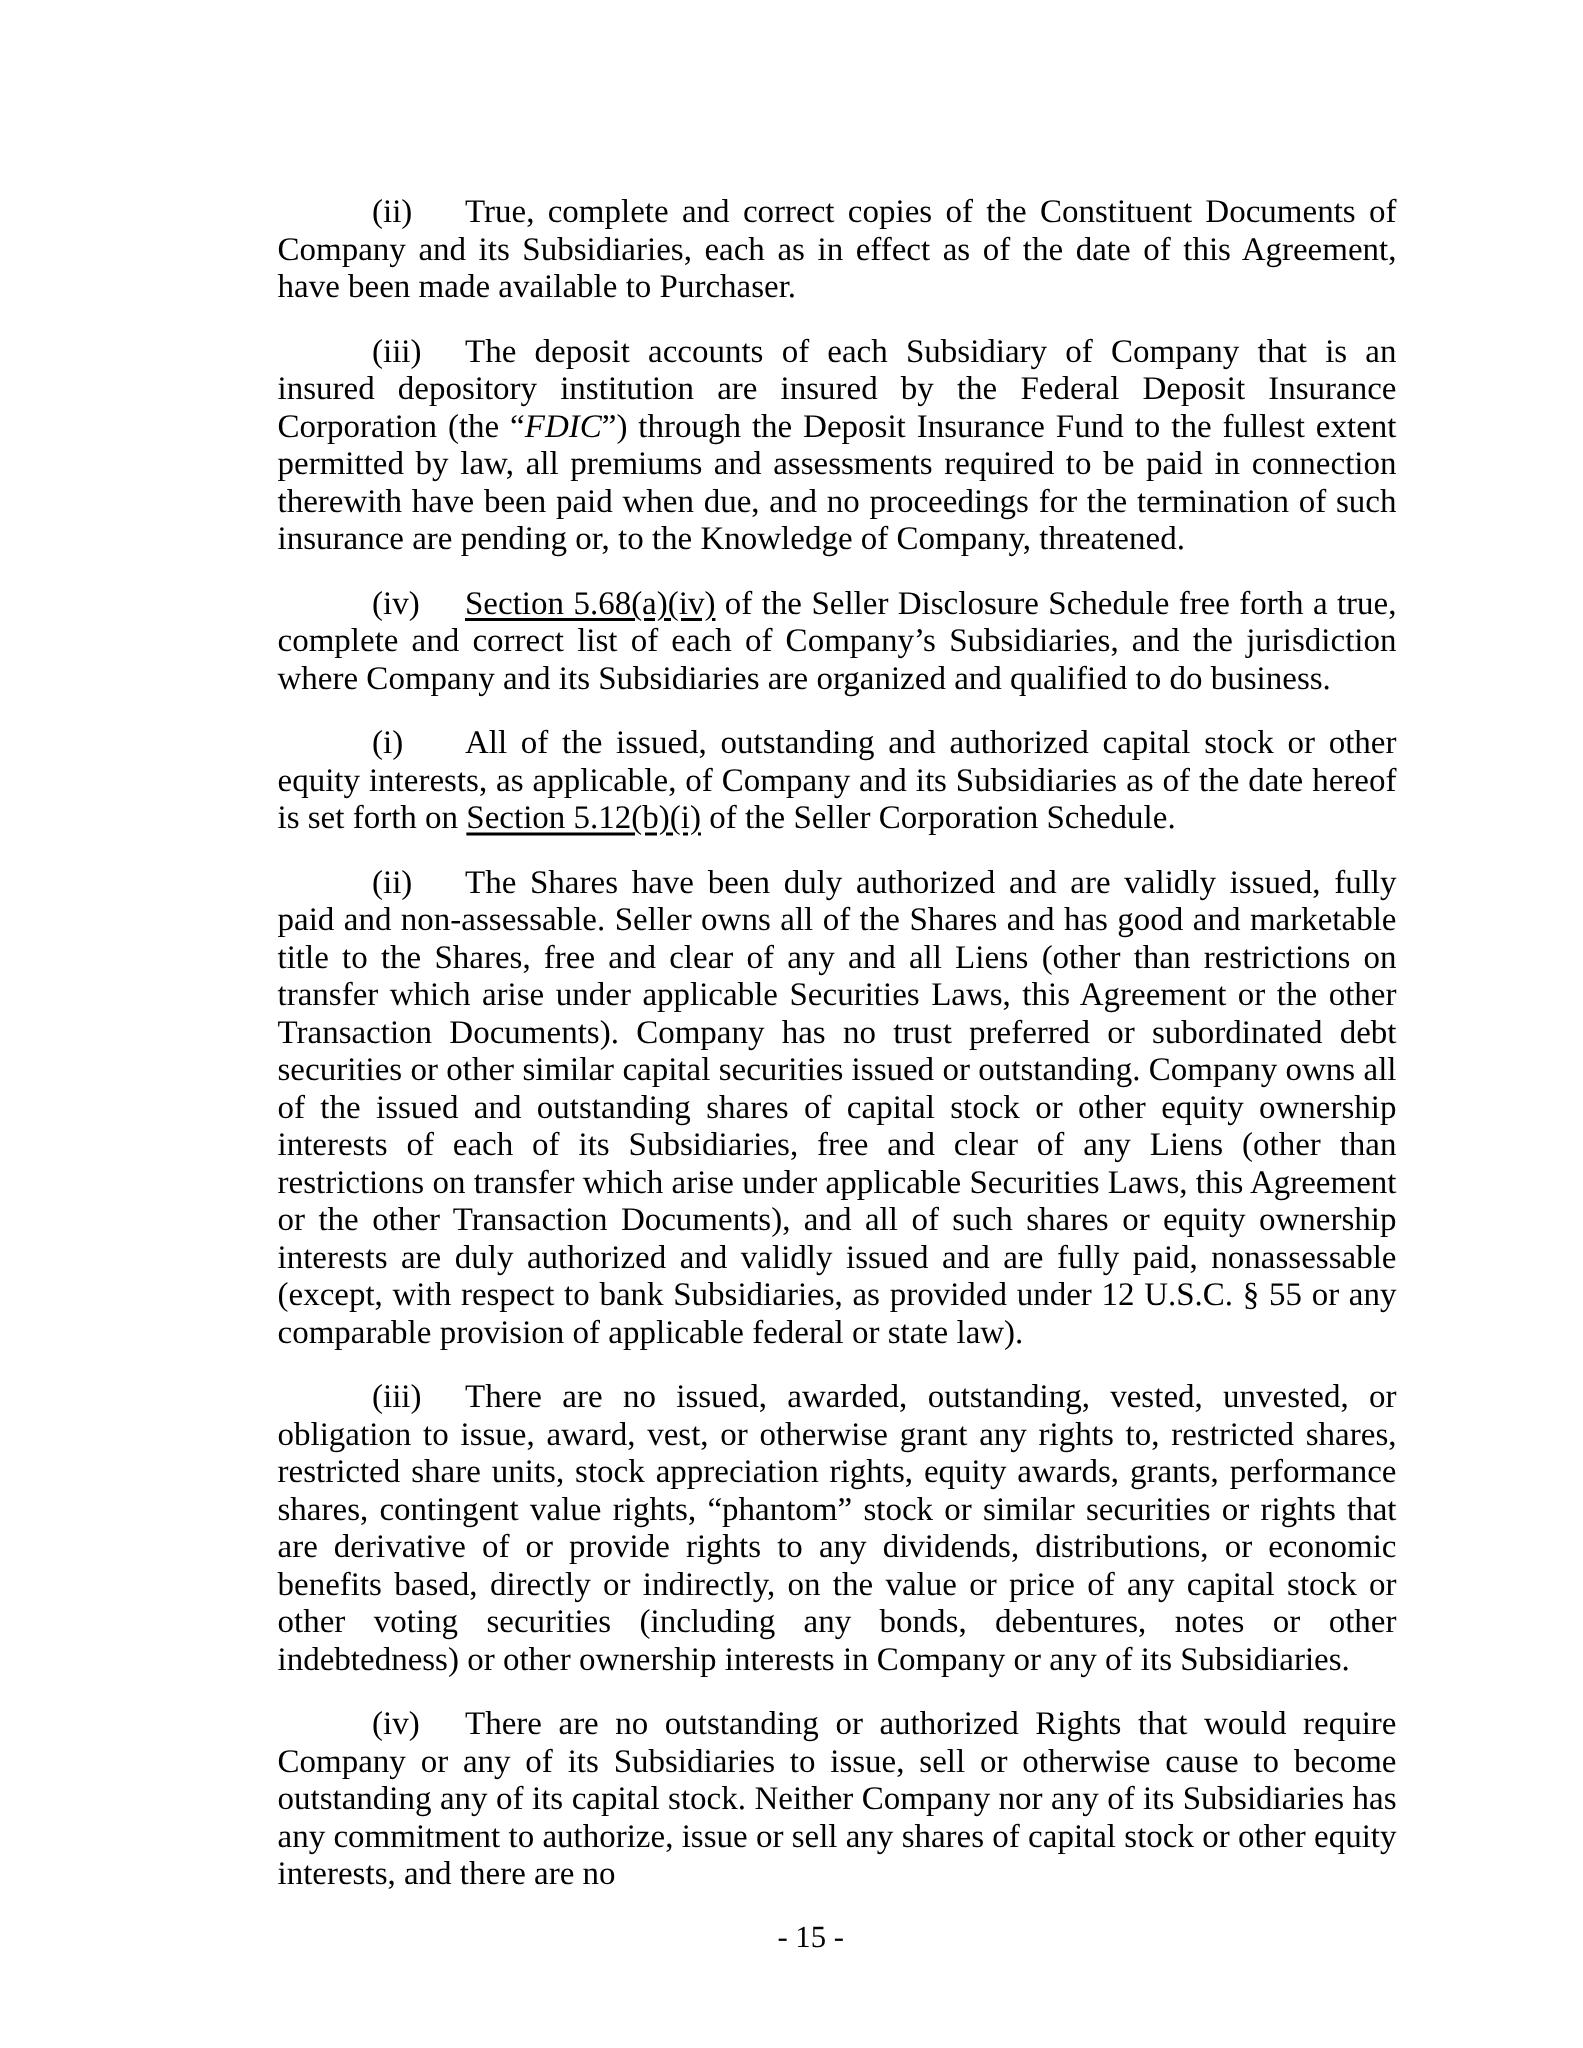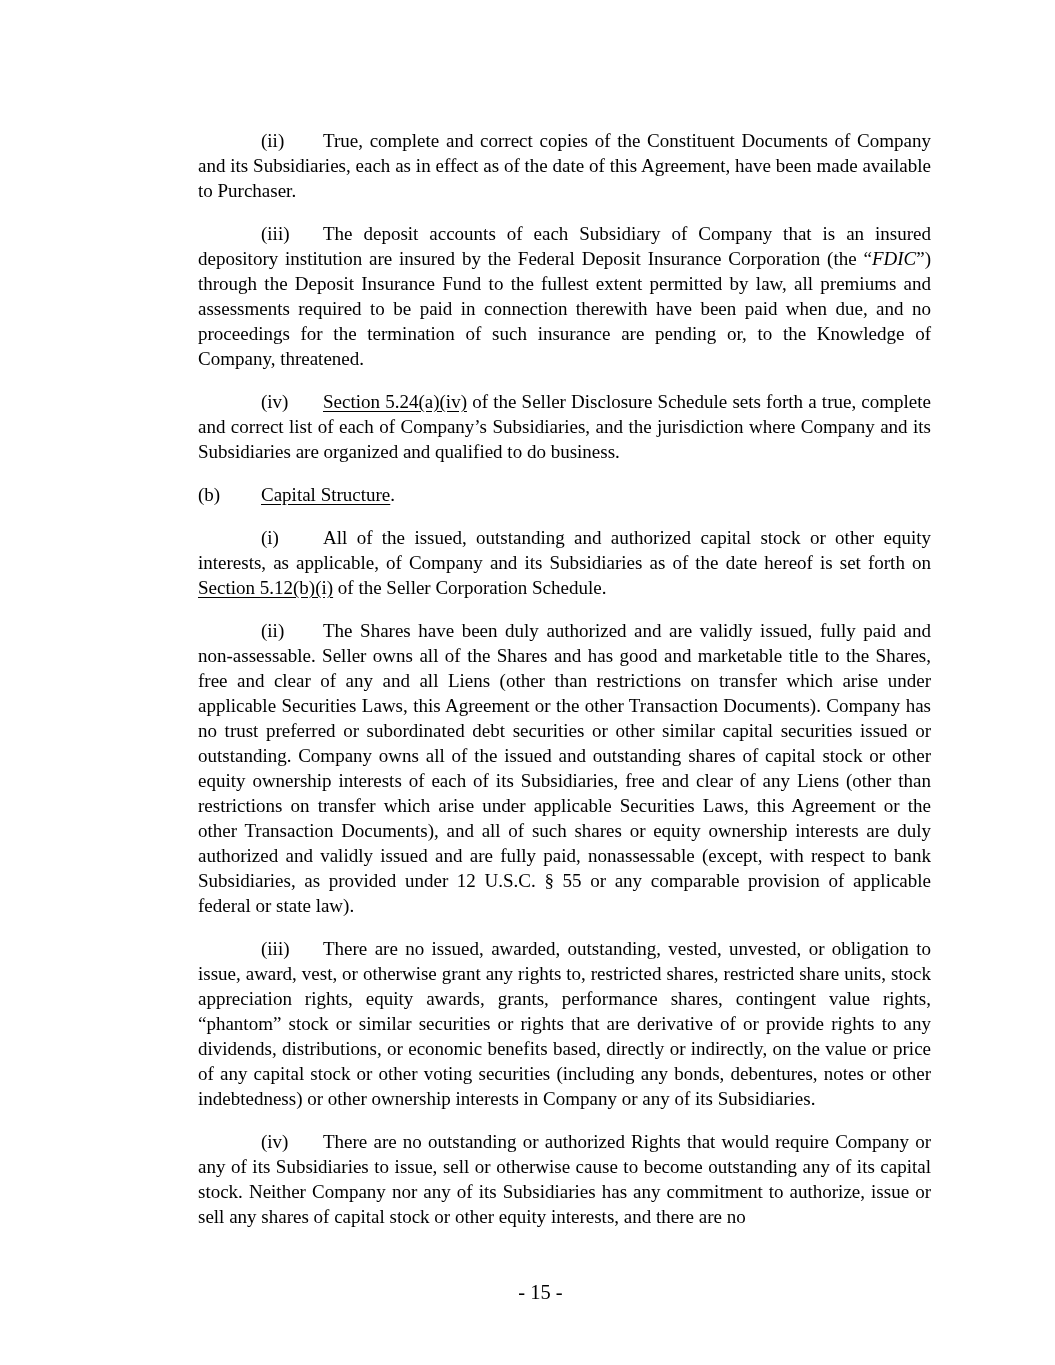--- a/index.html
+++ b/index.html
@@ -23,22 +23,22 @@
     height: 1365px;
     background: #ffffff;
   }
   .text-block {
     position: absolute;
     top: 128px;
     left: 185px;
     width: 746px;
   }
   p.para {
-    margin: 0 0 18px 13px;
-    font-size: 19px;
+    margin: 0 0 18px 0;
+    font-size: 22px;
     line-height: 25px;
     text-align: justify;
   }
   p.para.indent {
     text-indent: 63px;
   }
   .label {
     display: inline-block;
     width: 62px;
     text-indent: 0;
@@ -65,23 +65,22 @@
 </head>
 <body>
 
 <div class="page">
   <div class="text-block">
 
     <p class="para indent"><span class="label">(ii)</span><span>True, complete and correct copies of the Constituent Documents of Company and its Subsidiaries, each as in effect as of the date of this Agreement, have been made available to Purchaser.</span></p>
 
     <p class="para indent"><span class="label">(iii)</span><span>The deposit accounts of each Subsidiary of Company that is an insured depository institution are insured by the Federal Deposit Insurance Corporation (the “</span><i>FDIC</i><span>”) through the Deposit Insurance Fund to the fullest extent permitted by law, all premiums and assessments required to be paid in connection therewith have been paid when due, and no proceedings for the termination of such insurance are pending or, to the Knowledge of Company, threatened.</span></p>
 
-    <p class="para indent"><span class="label">(iv)</span><u>Section 5.24(a)(iv)</u><span> of the Seller Disclosure Schedule sets forth a true, complete and correct list of each of Company’s Subsidiaries, and the jurisdiction where Company and its Subsidiaries are organized and qualified to do business.</span></p>
+    <p class="para indent"><span class="label">(iv)</span><u>Section 5.68(a)(iv)</u><span> of the Seller Disclosure Schedule free forth a true, complete and correct list of each of Company’s Subsidiaries, and the jurisdiction where Company and its Subsidiaries are organized and qualified to do business.</span></p>
 
-    <p class="para"><span class="label2">(b)</span><u>Capital Structure</u><span>.</span></p>
 
     <p class="para indent"><span class="label">(i)</span><span>All of the issued, outstanding and authorized capital stock or other equity interests, as applicable, of Company and its Subsidiaries as of the date hereof is set forth on </span><u>Section 5.12(b)(i)</u><span> of the Seller Corporation Schedule.</span></p>
 
     <p class="para indent"><span class="label">(ii)</span><span>The Shares have been duly authorized and are validly issued, fully paid and non-assessable. Seller owns all of the Shares and has good and marketable title to the Shares, free and clear of any and all Liens (other than restrictions on transfer which arise under applicable Securities Laws, this Agreement or the other Transaction Documents). Company has no trust preferred or subordinated debt securities or other similar capital securities issued or outstanding. Company owns all of the issued and outstanding shares of capital stock or other equity ownership interests of each of its Subsidiaries, free and clear of any Liens (other than restrictions on transfer which arise under applicable Securities Laws, this Agreement or the other Transaction Documents), and all of such shares or equity ownership interests are duly authorized and validly issued and are fully paid, nonassessable (except, with respect to bank Subsidiaries, as provided under 12 U.S.C. § 55 or any comparable provision of applicable federal or state law).</span></p>
 
     <p class="para indent"><span class="label">(iii)</span><span>There are no issued, awarded, outstanding, vested, unvested, or obligation to issue, award, vest, or otherwise grant any rights to, restricted shares, restricted share units, stock appreciation rights, equity awards, grants, performance shares, contingent value rights, “phantom” stock or similar securities or rights that are derivative of or provide rights to any dividends, distributions, or economic benefits based, directly or indirectly, on the value or price of any capital stock or other voting securities (including any bonds, debentures, notes or other indebtedness) or other ownership interests in Company or any of its Subsidiaries.</span></p>
 
     <p class="para indent"><span class="label">(iv)</span><span>There are no outstanding or authorized Rights that would require Company or any of its Subsidiaries to issue, sell or otherwise cause to become outstanding any of its capital stock. Neither Company nor any of its Subsidiaries has any commitment to authorize, issue or sell any shares of capital stock or other equity interests, and there are no</span></p>
 
   </div>

